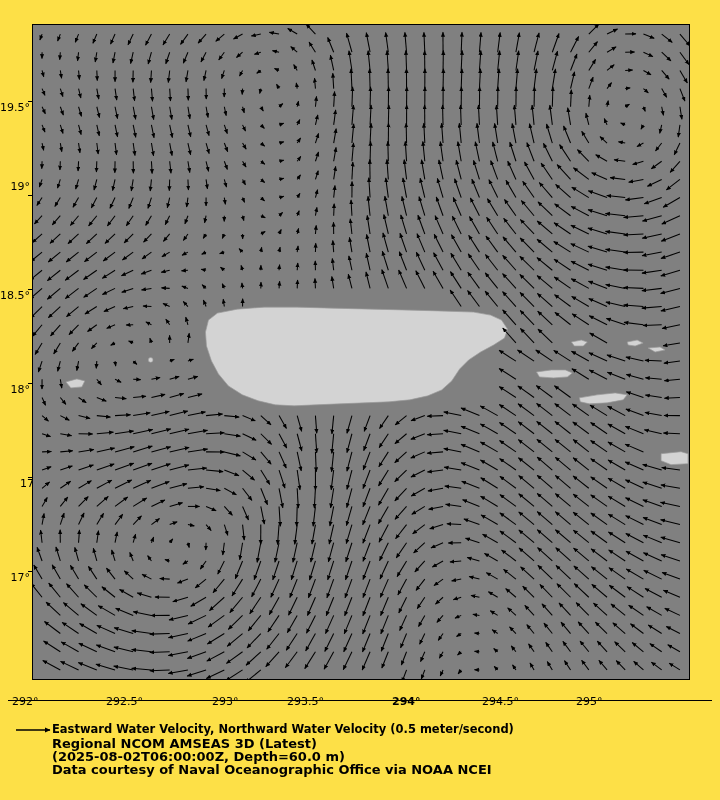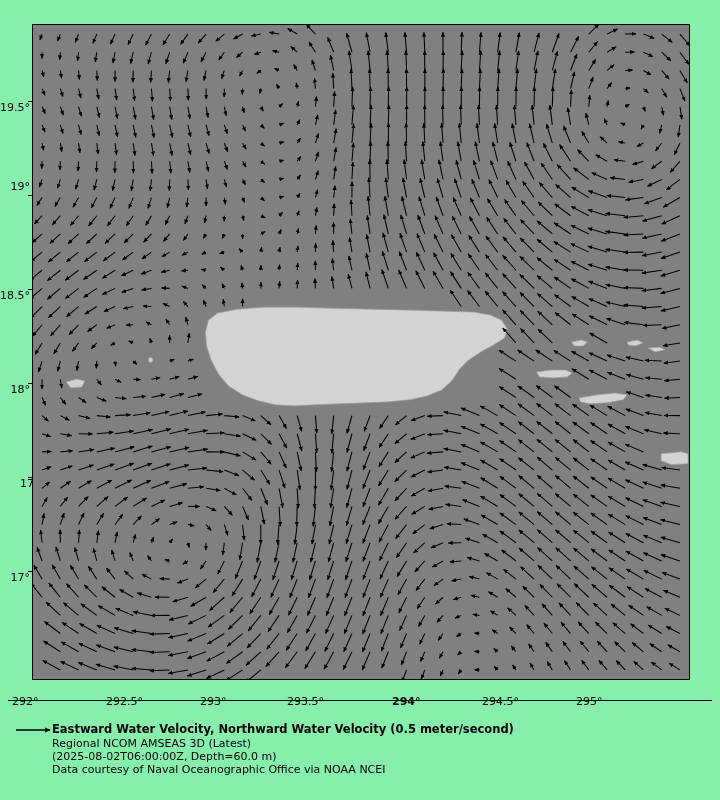--- a/index.html
+++ b/index.html
@@ -10,21 +10,21 @@
   body {
     width: 720px;
     height: 800px;
     font-family: "DejaVu Sans", sans-serif;
     overflow: hidden;
   }
   #page {
     position: relative;
     width: 720px;
     height: 800px;
-    background: #86efac;
+    background: #fde047;
   }
   #map-frame {
     position: absolute;
     left: 32px;
     top: 24px;
     width: 658px;
     height: 656px;
     border: 1px solid #000;
     box-sizing: border-box;
     background: #808080;
@@ -81,44 +81,45 @@
     top: 22px;
     width: 640px;
   }
   #legend-title {
     font-size: 11.5px;
     font-weight: bold;
     color: #000;
     margin-bottom: 1px;
   }
   .legend-sub {
-    font-size: 11px;
+    font-size: 13px;
     color: #000;
     line-height: 13px;
+    font-weight: bold;
   }
   .tickmark {
     position: absolute;
     background: #000;
   }
 </style>
 </head>
 <body>
 
 <div id="page">
 
   <div class="axis-label ytick" style="top:101px;">19.5°</div>
   <div class="axis-label ytick" style="top:180px;">19°</div>
   <div class="axis-label ytick" style="top:289px;">18.5°</div>
   <div class="axis-label ytick" style="top:383px;">18°</div>
   <div class="axis-label ytick" style="top:477px;padding-left:20px;">17.5°</div>
   <div class="axis-label ytick" style="top:571px;">17°</div>
 
   <div class="axis-label xtick" style="left:12px; top:686px;">292°</div>
   <div class="axis-label xtick" style="left:106px; top:686px;">292.5°</div>
-  <div class="axis-label xtick" style="left:200px; top:686px;">293°</div>
+  <div class="axis-label xtick" style="left:212px; top:686px;">293°</div>
   <div class="axis-label xtick" style="left:287px; top:686px;">293.5°</div>
   <div class="axis-label xtick" style="left:392px; top:686px;font-weight:bold;">294°</div>
   <div class="axis-label xtick" style="left:482px; top:686px;">294.5°</div>
   <div class="axis-label xtick" style="left:576px; top:686px;">295°</div>
 
   <div id="map-frame">
     <svg id="vector-svg" viewBox="0 0 658 656" preserveAspectRatio="none">
       <defs>
         <marker id="ah" markerWidth="5" markerHeight="5" refX="4.2" refY="2" orient="auto" markerUnits="strokeWidth">
           <path d="M0,0 L4.6,2 L0,4 z" fill="#000"></path>

